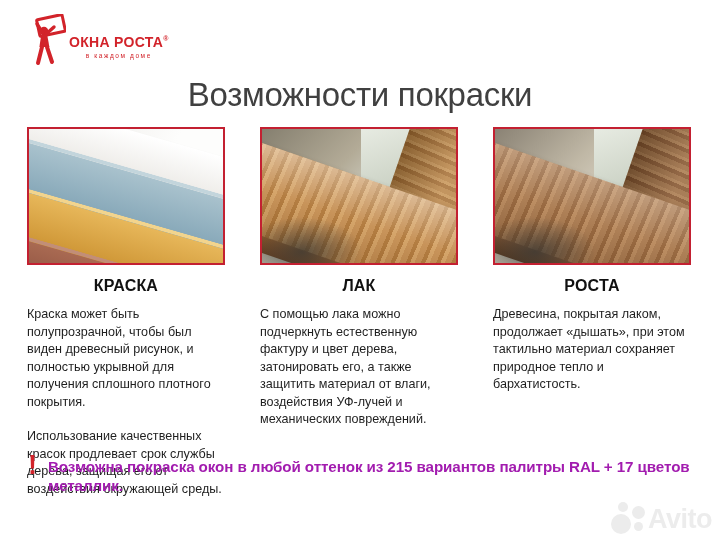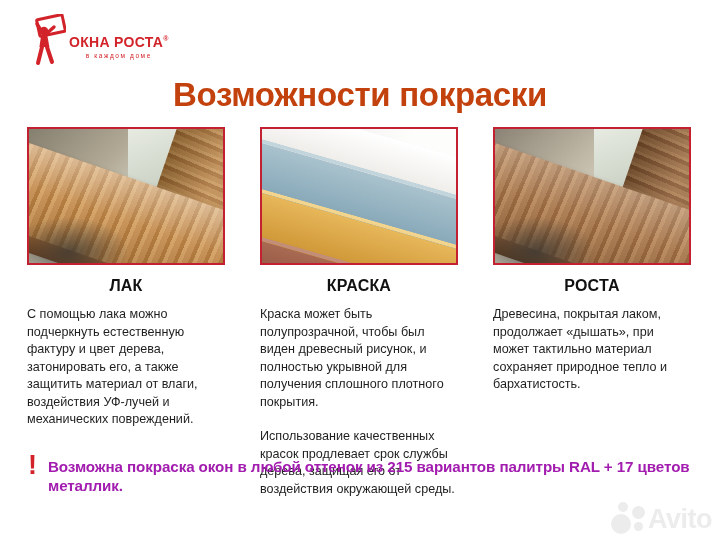--- a/index.html
+++ b/index.html
@@ -10,21 +10,21 @@
   
   .logo{position:absolute;left:28px;top:14px;display:flex;align-items:flex-end;}
   .logo svg{display:block;}
   .logo-text{margin-left:3px;padding-bottom:7px;color:#d2232a;}
   .logo-brand{font-size:14px;font-weight:bold;letter-spacing:.3px;white-space:nowrap;}
   .logo-reg{font-size:7px;vertical-align:super;}
   .logo-tagline{font-size:6.5px;letter-spacing:1.6px;text-align:center;margin-top:1px;}
   
   .title{
     position:absolute;left:0;right:0;top:76px;text-align:center;
-    font-size:33px;font-weight:bold;color:#c2410c;letter-spacing:-.3px;
+    font-size:33px;font-weight:normal;color:#404040;letter-spacing:-.3px;
   }
   
   .columns{position:absolute;left:27px;top:127px;width:666px;display:flex;gap:35px;}
   .col{width:198px;flex:0 0 198px;}
   .img-box{
     box-sizing:border-box;width:198px;height:138px;border:2px solid #c32031;
     position:relative;overflow:hidden;background:#fff;
   }
   .img-box *{position:absolute;}
   
@@ -98,56 +98,56 @@
       <div class="logo-tagline">в каждом доме</div>
     </span>
   </div>
 
   <div class="title">Возможности покраски</div>
 
   <div class="columns">
 
     <div class="col">
       <div class="img-box">
-        <div class="wood-bg2"></div>
-        <div class="glass"></div>
-        <div class="beam2 beam2-lacquer"></div>
-        <div class="beam beam-lacquer"></div>
-        <div class="beam-side side-lacquer"></div>
-        <div class="blur-dark"></div>
-      </div>
-      <div class="col-heading">ЛАК</div>
-      <p>С помощью лака можно подчеркнуть естественную фактуру и цвет дерева, затонировать его, а также защитить материал от влаги, воздействия УФ-лучей и механических повреждений.</p>
-    </div>
-
-    <div class="col">
-      <div class="img-box">
         <div class="paint-bg"></div>
         <div class="board board-white"></div>
         <div class="board board-blue"></div>
         <div class="board board-yellow"></div>
         <div class="board board-brown"></div>
 
       </div>
       <div class="col-heading">КРАСКА</div>
       <p>Краска может быть полупрозрачной, чтобы был виден древесный рисунок, и полностью укрывной для получения сплошного плотного покрытия.</p>
       <p>Использование качественных красок продлевает срок службы дерева, защищая его от воздействия окружающей среды.</p>
     </div>
 
     <div class="col">
       <div class="img-box">
+        <div class="wood-bg2"></div>
+        <div class="glass"></div>
+        <div class="beam2 beam2-lacquer"></div>
+        <div class="beam beam-lacquer"></div>
+        <div class="beam-side side-lacquer"></div>
+        <div class="blur-dark"></div>
+      </div>
+      <div class="col-heading">ЛАК</div>
+      <p>С помощью лака можно подчеркнуть естественную фактуру и цвет дерева, затонировать его, а также защитить материал от влаги, воздействия УФ-лучей и механических повреждений.</p>
+    </div>
+
+    <div class="col">
+      <div class="img-box">
         <div class="wood-bg3"></div>
         <div class="glass"></div>
         <div class="beam2 beam2-oil"></div>
         <div class="beam beam-oil"></div>
         <div class="beam-side side-oil"></div>
         <div class="blur-dark"></div>
       </div>
       <div class="col-heading">РОСТА</div>
-      <p>Древесина, покрытая лаком, продолжает «дышать», при может тактильно материал сохраняет природное тепло и бархатистость.</p>
+      <p>Древесина, покрытая лаком, продолжает «дышать», при этом тактильно материал сохраняет природное тепло и бархатистость.</p>
     </div>
 
   </div>
 
   <div class="footnote">
     <span class="excl">!</span>
     <span class="footnote-text">Возможна покраска окон в любой оттенок из 215 вариантов палитры RAL + 17 цветов металлик.</span>
   </div>
 
   <div class="watermark">

